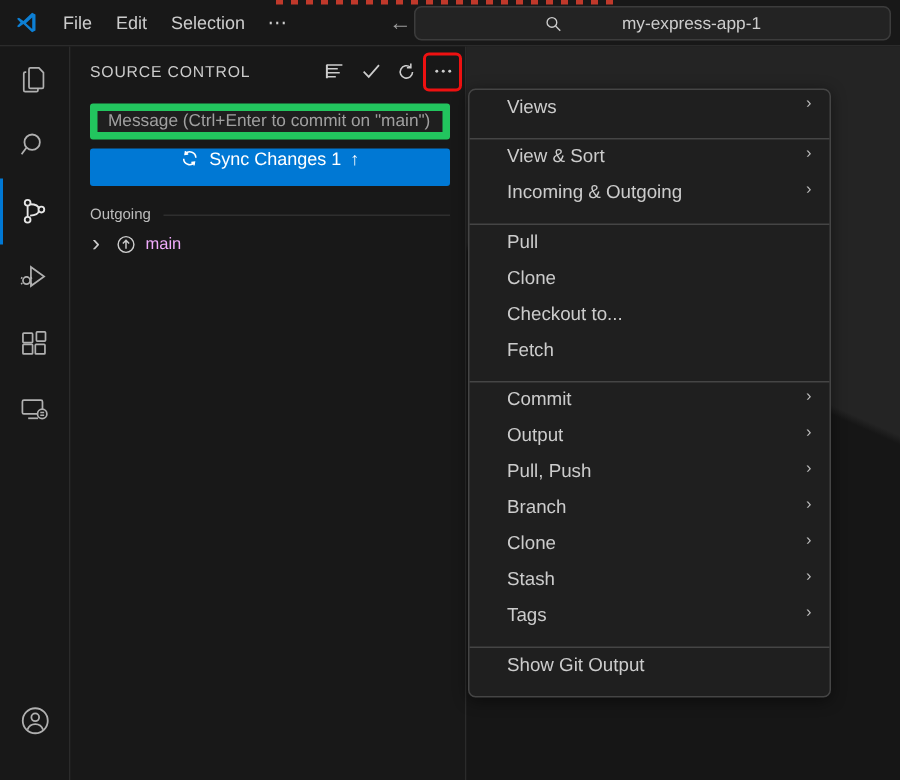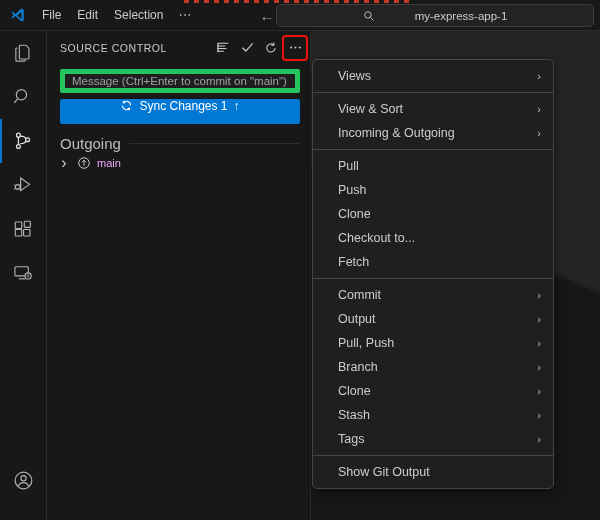--- a/index.html
+++ b/index.html
@@ -92,21 +92,21 @@
     margin:6px 10px 0 13px; height:25px; background:#0078d4; border-radius:2px;
     display:flex; align-items:flex-start; justify-content:center; gap:6px; cursor:pointer;
   }
   .syncbtn .lbl { font-size:12px; color:#ffffff; white-space:nowrap; }
   .syncbtn svg { display:block; }
 
   .section-head {
     margin-top:11px; height:17px; display:flex; align-items:center;
     padding-left:13px; padding-right:10px; gap:8px;
   }
-  .section-head .t { font-size:15px; color:#bdbdbd; white-space:nowrap; }
+  .section-head .t { font-size:10px; color:#bdbdbd; white-space:nowrap; }
   .section-head .rule { flex:1 1 auto; height:1px; background:#2e2e2e; }
 
   .tree-row {
     height:22px; display:flex; align-items:center; padding-left:10px; gap:4px; cursor:pointer;
   }
   .tree-chev { width:14px; display:flex; align-items:center; justify-content:center; color:#cccccc; }
   .tree-ico { width:18px; display:flex; align-items:center; justify-content:center; }
   .tree-lbl { font-size:11px; color:#f0abfc; }
 
   
@@ -117,21 +117,21 @@
   }
 
   
   .ctxmenu {
     position:absolute; left:312px; top:59px; width:242px;
     background:#1f1f1f; border:1px solid #454545; border-radius:5px;
     padding:4px 0 4px 0; z-index:30;
     box-shadow:0 2px 10px rgba(0,0,0,.45);
   }
   .mi {
-    height:24px; display:flex; align-items:center;
+    height:24px; display:flex; 
     padding-left:25px; padding-right:12px; cursor:pointer;
   }
   .mi .lbl { font-size:12.5px; color:#cccccc; flex:1 1 auto; white-space:nowrap; }
   .mi .chev { color:#cccccc; font-size:11px; line-height:1; opacity:.9; }
   .msep { height:1px; background:#454545; margin:4px 0; }
 </style>
 </head>
 <body>
 
 <div id="app">
@@ -341,23 +341,20 @@
       <span class="lbl">Incoming &amp; Outgoing</span>
       <span class="chev">›</span>
     </div>
 
     <div class="msep"></div>
 
     <div class="mi">
       <span class="lbl">Pull</span>
     </div>
     <div class="mi">
-      <span class="lbl">Push</span>
-    </div>
-    <div class="mi">
       <span class="lbl">Clone</span>
     </div>
     <div class="mi">
       <span class="lbl">Checkout to...</span>
     </div>
     <div class="mi">
       <span class="lbl">Fetch</span>
     </div>
 
     <div class="msep"></div>

